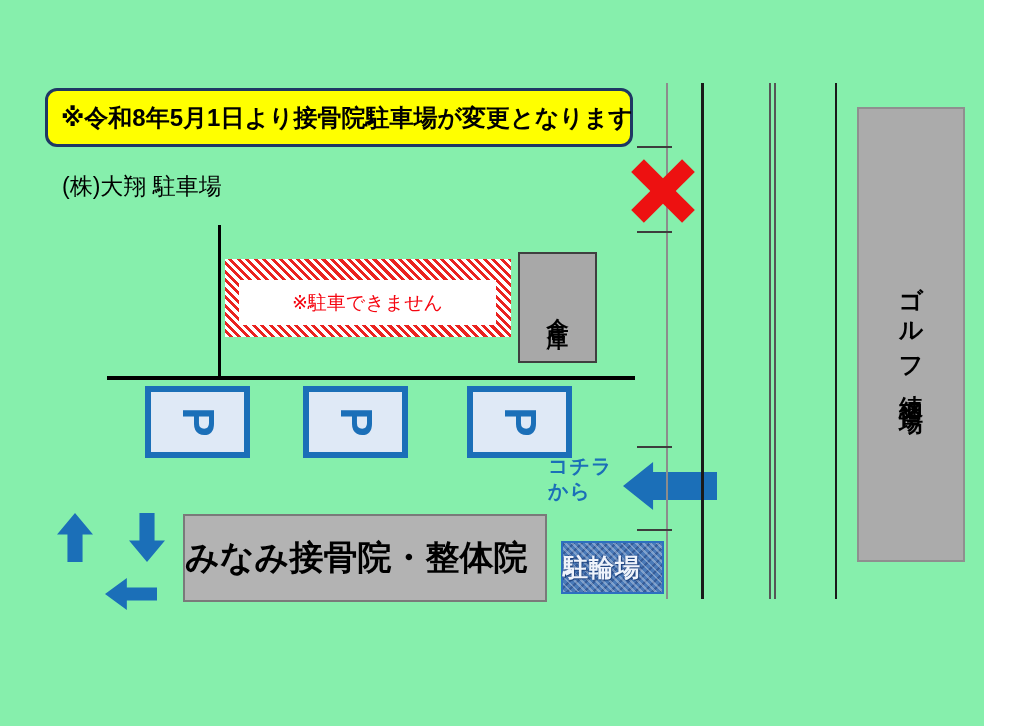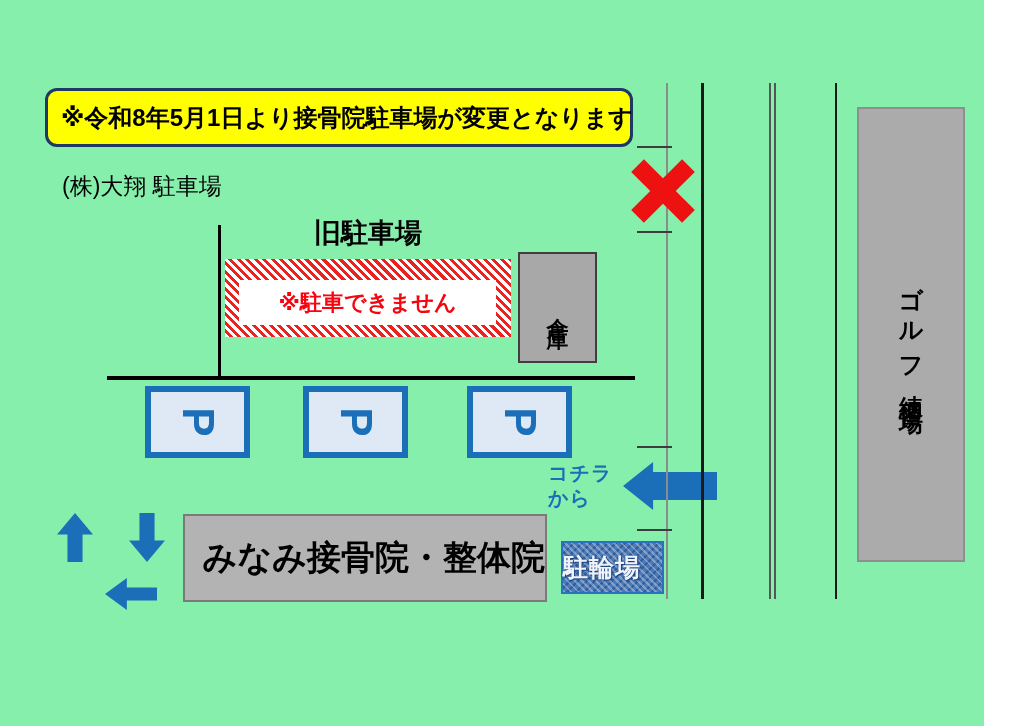--- a/index.html
+++ b/index.html
@@ -17,52 +17,52 @@
   .old-title{left:225px;top:215px;width:286px;text-align:center;font-size:27px;font-weight:bold;color:#000;}
 
   
   .vline{left:218px;top:225px;width:3px;height:155px;background:#000;}
   .hline{left:107px;top:376px;width:528px;height:4px;background:#000;}
 
   
   .hatch{left:225px;top:259px;width:286px;height:78px;
     background:repeating-linear-gradient(45deg,#ffffff 0 3px,#ea2320 3px 6px);}
   .hatch-inner{position:absolute;left:14px;right:15px;top:21px;bottom:12px;background:#fff;
-    display:flex;align-items:center;justify-content:center;font-size:22px;font-weight:bold;
+    display:flex;align-items:center;justify-content:center;font-size:19px;font-weight:normal;
     color:#f50510;white-space:nowrap;}
 
   
   .warehouse{left:518px;top:252px;width:79px;height:111px;background:#a8a8a8;
     border:2px solid #3f3f3f;display:flex;align-items:center;justify-content:center;}
   .warehouse span{writing-mode:vertical-rl;font-size:22px;font-weight:bold;color:#000;letter-spacing:8px;}
 
   
   .pspot{top:386px;width:105px;height:72px;background:#dfe9f6;border:6px solid #1b6fb8;
     display:flex;align-items:center;justify-content:center;}
   .pspot span{display:inline-block;font-size:44px;font-weight:bold;color:#1b6fb8;
     transform:rotate(90deg);line-height:1;}
   .p1{left:145px;} .p2{left:303px;} .p3{left:467px;}
 
   
   .kochira{left:548px;top:454px;font-size:20px;font-weight:bold;color:#1b6fb8;
-    line-height:25px;white-space:nowrap;letter-spacing:1px;margin-top:7px;}
+    line-height:25px;white-space:nowrap;letter-spacing:1px;}
   .big-arrow{left:623px;top:462px;width:94px;height:48px;background:#1b6fb8;
     clip-path:polygon(0 50%,32% 0,32% 21%,100% 21%,100% 79%,32% 79%,32% 100%);}
 
   
   .arrow-up{left:57px;top:513px;width:36px;height:49px;background:#1b6fb8;
     clip-path:polygon(50% 0,100% 44%,71% 44%,71% 100%,29% 100%,29% 44%,0 44%);}
   .arrow-down{left:129px;top:513px;width:36px;height:49px;background:#1b6fb8;
     clip-path:polygon(29% 0,71% 0,71% 56%,100% 56%,50% 100%,0 56%,29% 56%);}
   .arrow-left{left:105px;top:578px;width:52px;height:32px;background:#1b6fb8;
     clip-path:polygon(0 50%,42% 0,42% 30%,100% 30%,100% 70%,42% 70%,42% 100%);}
 
   
   .clinic{left:183px;top:514px;width:364px;height:88px;background:#b3b3b3;
-    border:2px solid #7a7a7a;display:flex;align-items:center;justify-content:flex-end;
+    border:2px solid #7a7a7a;display:flex;align-items:center;justify-content:flex-start;
     font-size:34px;font-weight:bold;color:#000;white-space:nowrap;}
 
   
   .bicycle{left:561px;top:541px;width:103px;height:53px;border:2px solid #2d6fc0;
     background:
       repeating-linear-gradient(45deg,rgba(255,255,255,0.30) 0 2px,rgba(255,255,255,0) 2px 5px),
       repeating-linear-gradient(-45deg,rgba(16,40,96,0.35) 0 2px,rgba(16,40,96,0) 2px 6px),
       #4a7ab8;
     display:flex;align-items:center;}
   .bicycle span{font-size:25px;font-weight:bold;color:#eef3fb;letter-spacing:1px;
@@ -93,21 +93,20 @@
 <body>
 
 <div id="stage">
 
   <div class="abs banner">
     <span>※令和8年5月1日より接骨院駐車場が変更となります</span>
   </div>
 
   <div class="abs company-label">(株)大翔 駐車場</div>
 
-  <div class="abs old-title">旧駐車場</div>
 
   <div class="abs vline"></div>
   <div class="abs hline"></div>
 
   <div class="abs hatch">
     <div class="hatch-inner">※駐車できません</div>
   </div>
 
   <div class="abs warehouse">
     <span>倉庫</span>

